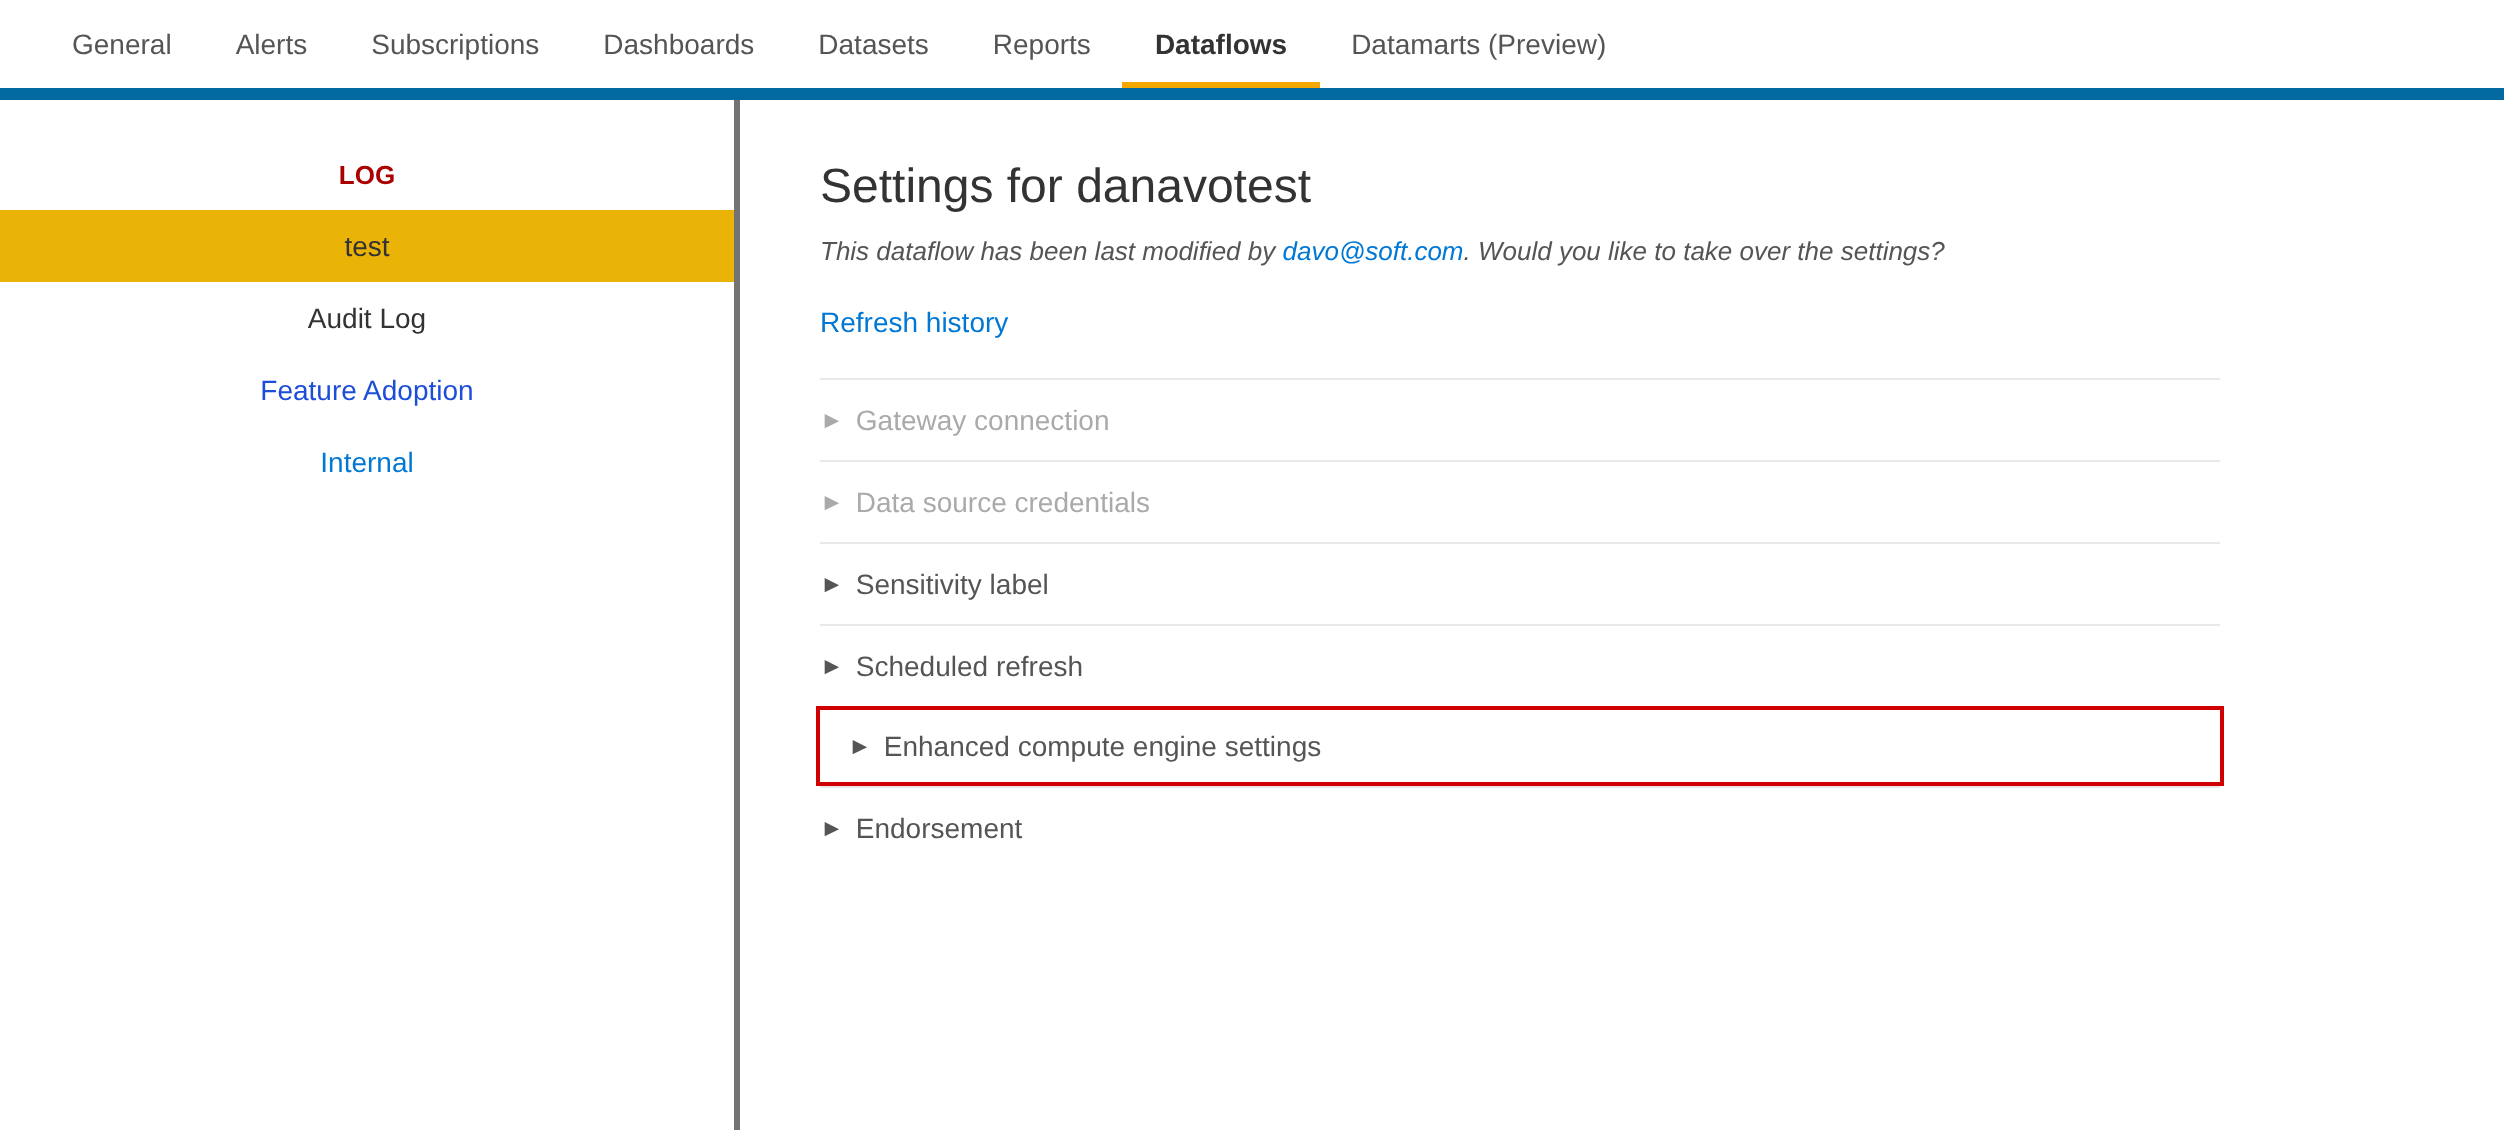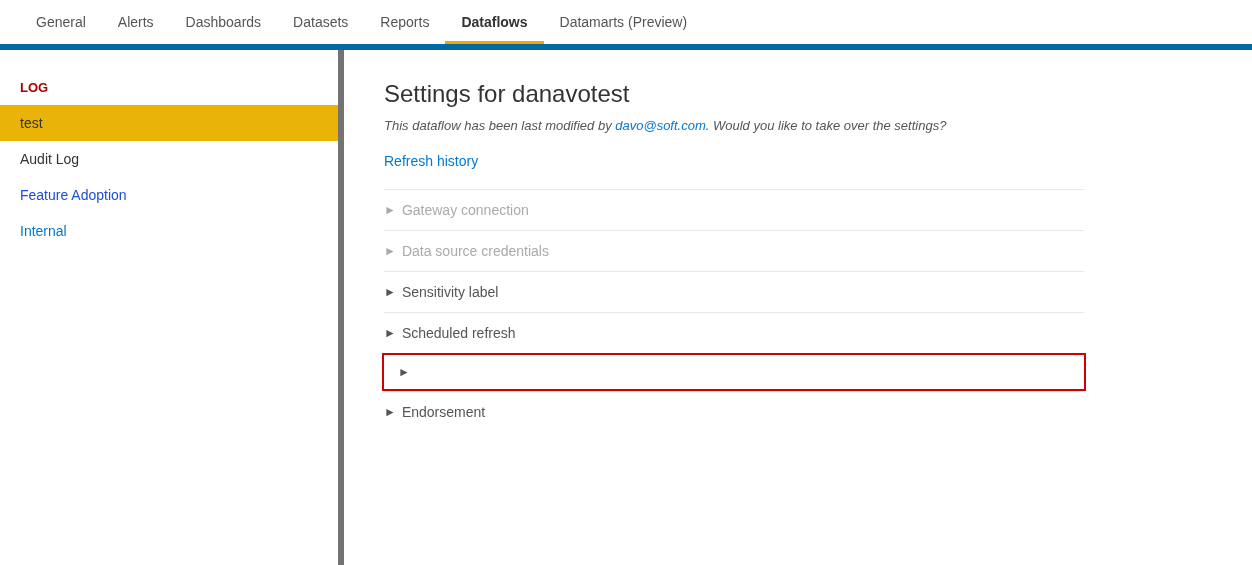--- a/index.html
+++ b/index.html
@@ -37,24 +37,25 @@
     }
 
     
     .layout {
       display: flex;
       height: calc(100vh - 50px);
     }
 
     
     .sidebar {
-      width: 344px;
-      border-right: 6px solid #737373;
+      width: 370px;
+      border-right: 3px solid #737373;
       padding-top: 20px;
       flex-shrink: 0;
+      text-align: center;
     }
     .sidebar-item {
       padding: 10px 20px;
       cursor: pointer;
       font-size: 14px;
       color: #0078d4;
     }
     .sidebar-item.log {
       color: #a00;
       font-weight: 600;
@@ -147,20 +148,21 @@
     .section-last {
       border-top: 1px solid #e8e8e8;
     }
   </style>
 </head>
 <body>
 
 <nav class="top-nav">
   <a class="top-nav-tab">General</a>
   <a class="top-nav-tab">Alerts</a>
+  <a class="top-nav-tab">Subscriptions</a>
   <a class="top-nav-tab">Dashboards</a>
   <a class="top-nav-tab">Datasets</a>
   <a class="top-nav-tab">Reports</a>
   <a class="top-nav-tab active">Dataflows</a>
   <a class="top-nav-tab">Datamarts (Preview)</a>
 </nav>
 
 <div class="layout">
 
   <aside class="sidebar">
@@ -195,20 +197,21 @@
         <span>Sensitivity label</span>
       </div>
 
       <div class="section-item">
         <span class="arrow">►</span>
         <span>Scheduled refresh</span>
       </div>
 
       <div class="section-highlighted">
         <span class="arrow">►</span>
+        <span>Enhanced compute engine settings</span>
       </div>
 
       <div class="section-item section-last">
         <span class="arrow">►</span>
         <span>Endorsement</span>
       </div>
     </div>
   </main>
 </div>
 

